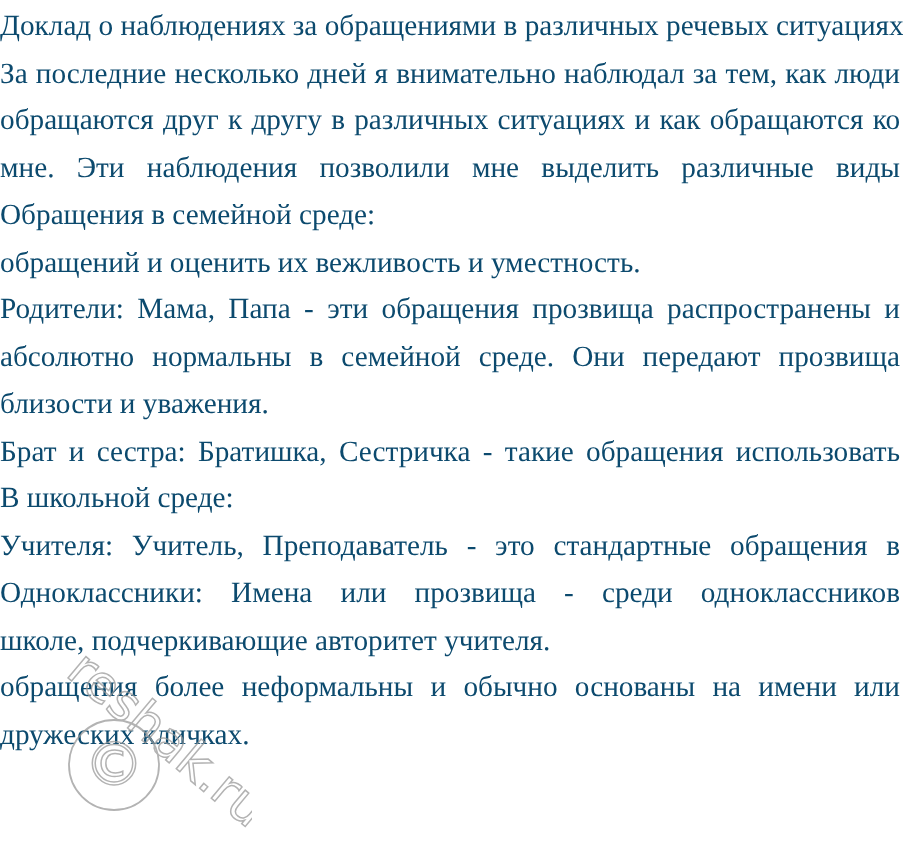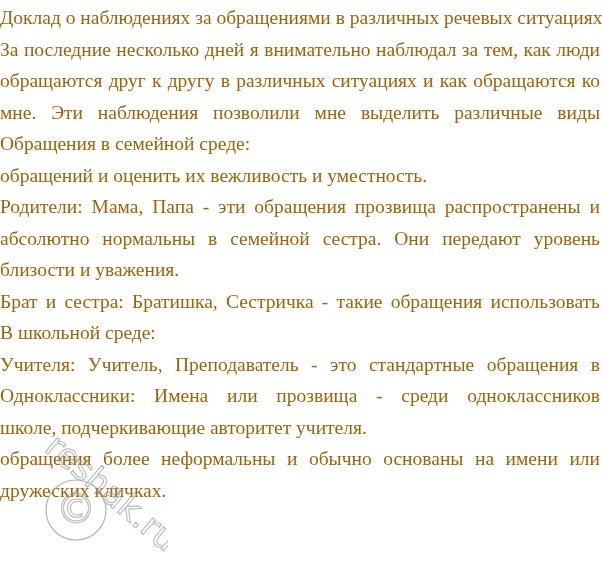--- a/index.html
+++ b/index.html
@@ -1,20 +1,20 @@
 <!DOCTYPE html>
 <html><head>
 <meta charset="utf-8">
 <style>
   html, body { margin: 0; padding: 0; background: #ffffff; }
   body { width: 602px; height: 565px; overflow: hidden; position: relative; }
   .doc {
     position: absolute; left: 0; top: 0; width: 600px;
     font-family: "Liberation Serif", serif;
-    font-size: 19.5px; color: #a16207;
+    font-size: 19.5px; color: #0c4a6e;
     line-height: 31.5px;
   }
   .line { display: block; white-space: nowrap; height: 31.5px; }
   .just { text-align: justify; text-align-last: justify; white-space: normal; }
   .t0 { margin-top: 2px; }
   .watermark {
     position: absolute; left: 28px; top: 395px; width: 140px; height: 170px;
     pointer-events: none;
   }
 </style>
@@ -22,21 +22,21 @@
 <body>
 
 <div class="doc">
   <span class="line t0">Доклад о наблюдениях за обращениями в различных речевых ситуациях</span>
   <span class="line just">За последние несколько дней я внимательно наблюдал за тем, как люди</span>
   <span class="line just">обращаются друг к другу в различных ситуациях и как обращаются ко</span>
   <span class="line just">мне. Эти наблюдения позволили мне выделить различные виды</span>
   <span class="line">Обращения в семейной среде:</span>
   <span class="line">обращений и оценить их вежливость и уместность.</span>
   <span class="line just">Родители: Мама, Папа - эти обращения прозвища распространены и</span>
-  <span class="line just">абсолютно нормальны в семейной сестра. Они передают уровень</span>
+  <span class="line just">абсолютно нормальны в семейной среде. Они передают прозвища</span>
   <span class="line">близости и уважения.</span>
   <span class="line just">Брат и сестра: Братишка, Сестричка - такие обращения использовать</span>
   <span class="line">В школьной среде:</span>
   <span class="line just">Учителя: Учитель, Преподаватель - это стандартные обращения в</span>
   <span class="line just">Одноклассники: Имена или прозвища - среди одноклассников</span>
   <span class="line">школе, подчеркивающие авторитет учителя.</span>
   <span class="line just">обращения более неформальны и обычно основаны на имени или</span>
   <span class="line">дружеских кличках.</span>
 </div>
 

